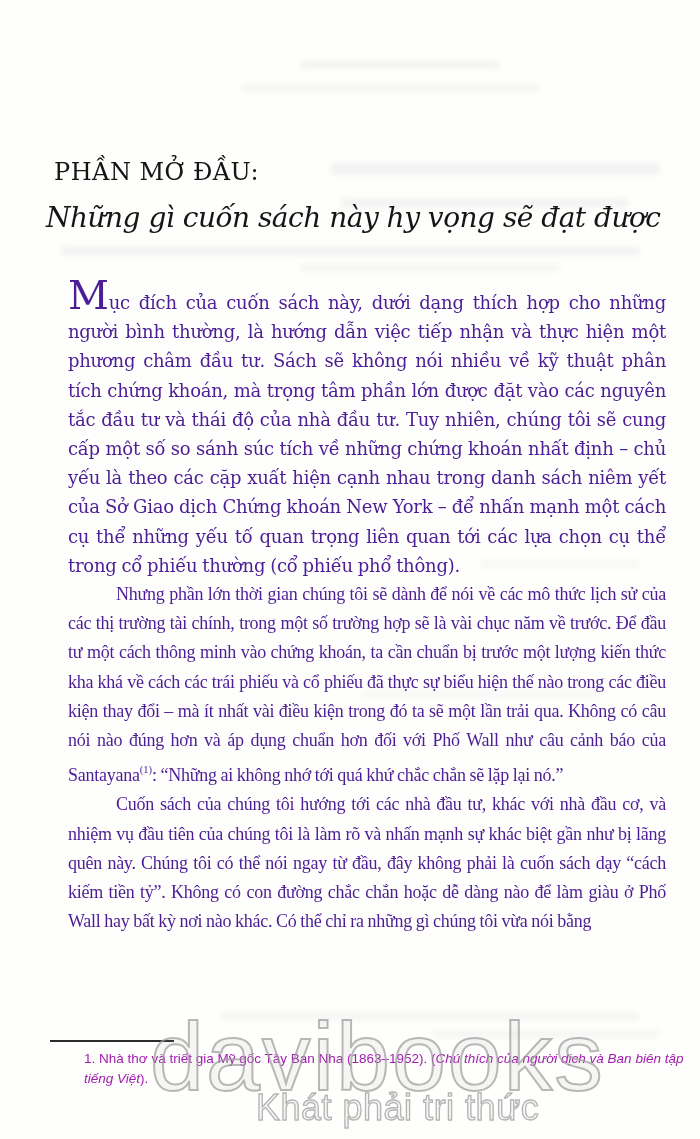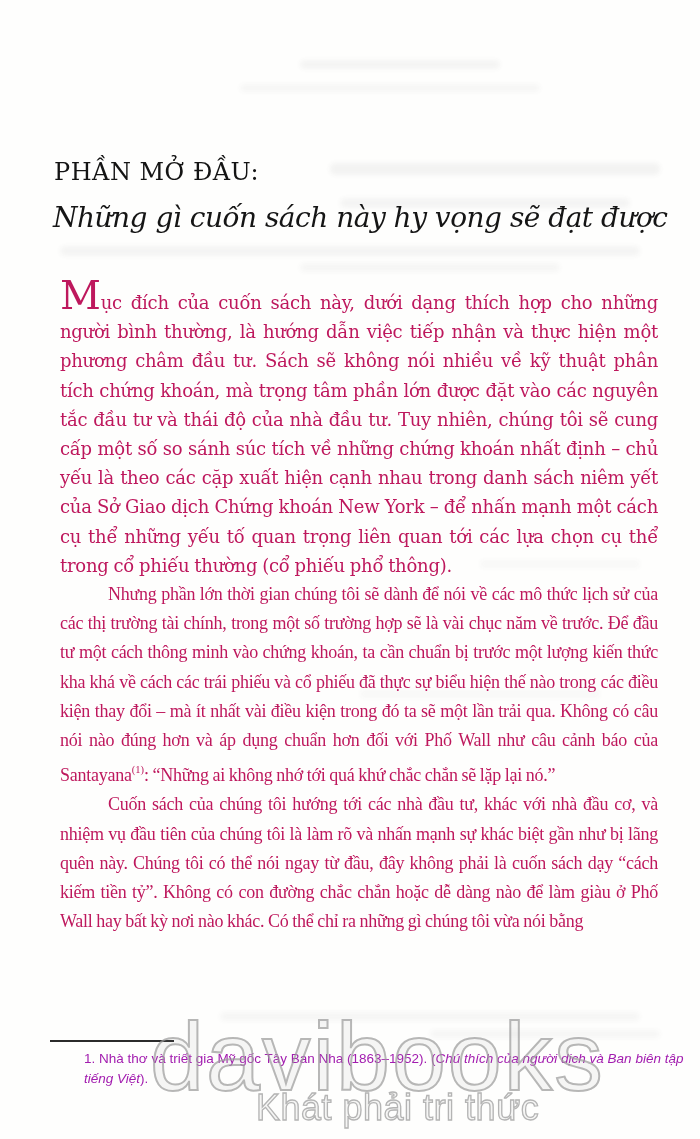--- a/index.html
+++ b/index.html
@@ -29,40 +29,40 @@
     position: absolute;
     left: 54px;
     top: 158px;
     font-size: 24px;
     letter-spacing: 0.5px;
     color: #141414;
     white-space: nowrap;
   }
   .chapter-title {
     position: absolute;
-    left: 53px;
+    left: 46px;
     top: 201px;
     font-size: 28px;
     font-style: italic;
     letter-spacing: -0.5px;
     color: #151515;
     white-space: nowrap;
   }
 
   .body-text {
     position: absolute;
-    left: 60px;
+    left: 68px;
     top: 288px;
     width: 598px;
     font-size: 18px;
     line-height: 29.2px;
     letter-spacing: -0.25px;
     word-spacing: -0.5px;
     text-align: justify;
-    color: #be185d;
+    color: #4c1d95;
   }
   .body-text p { margin: 0; padding: 0; }
   .body-text p.indent { text-indent: 48px; font-family: Liberation Serif, serif; }
   .dropcap {
     font-size: 40px;
     line-height: 0;
   }
   .fnref {
     font-size: 10.5px;
     letter-spacing: 0;

